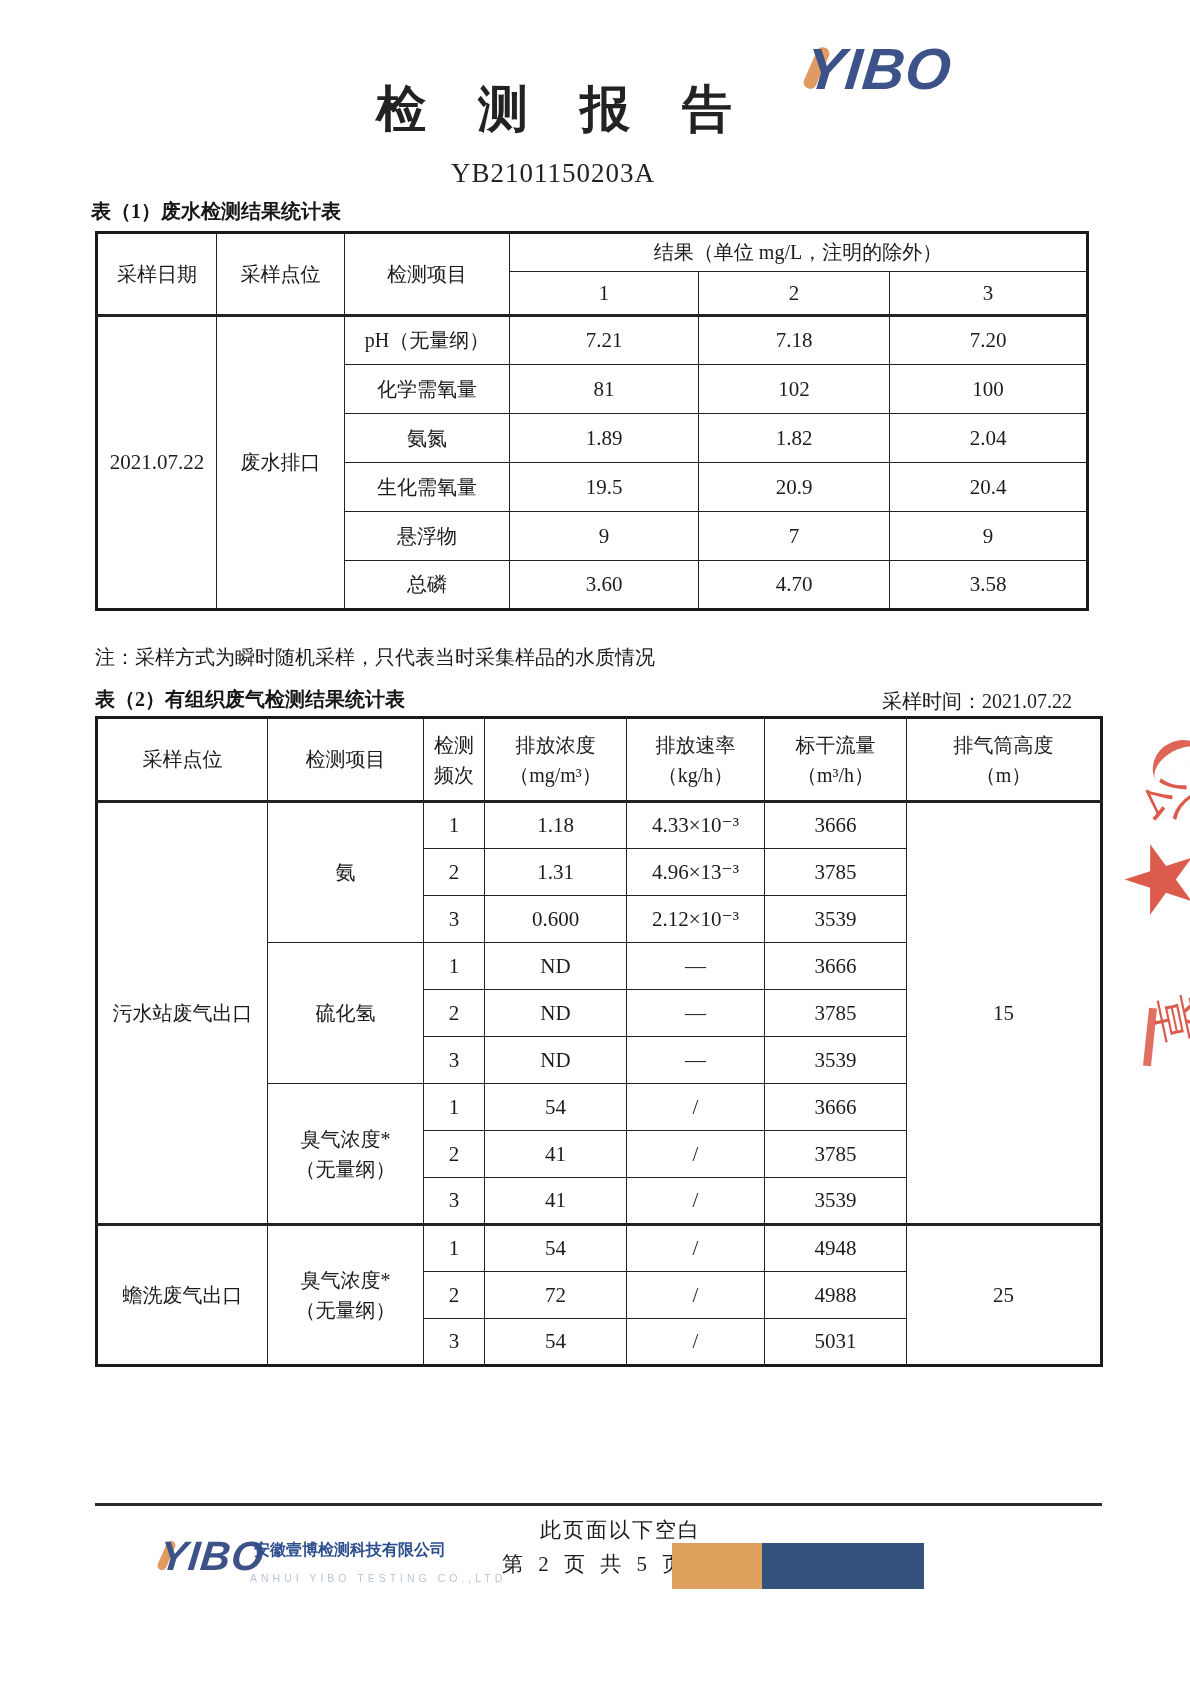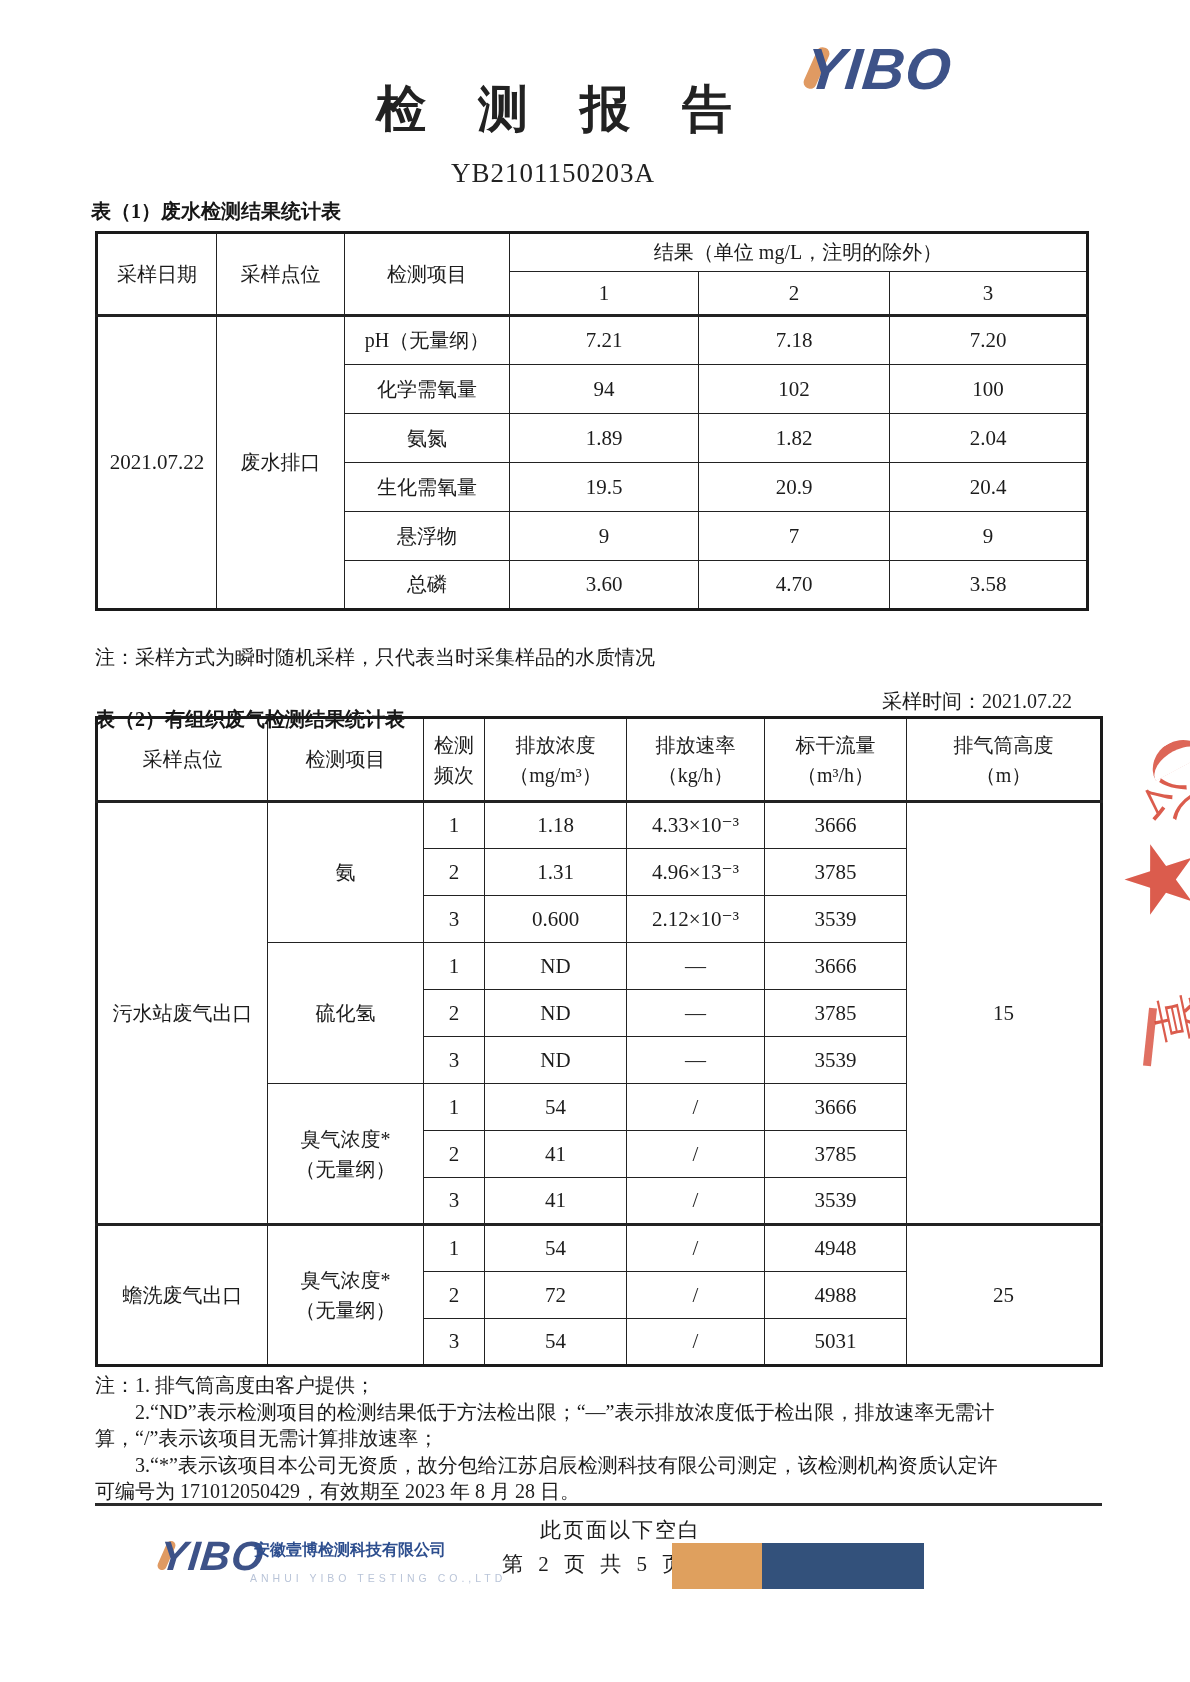--- a/index.html
+++ b/index.html
@@ -28,21 +28,21 @@
   }
   #logo-top .yibo-stroke{left:4px;top:6px;width:13px;height:44px;transform:rotate(24deg);}
   #report-no{
     left:373px;top:150px;width:360px;text-align:center;
     font-size:27px;letter-spacing:1px;color:#222;margin-top:8px;
   }
 
   
   .caption{font-size:20px;font-weight:700;color:#161616;}
   #t1-caption{left:91px;top:198px;}
-  #t2-caption{left:95px;top:686px;margin-top:20px;}
+  #t2-caption{left:95px;top:686px;}
   #t2-sample-time{left:882px;top:688px;font-size:20px;}
   #t1-note{left:95px;top:644px;font-size:20px;}
   #t2-notes{left:95px;top:1372px;width:1010px;font-size:20px;}
   #t2-notes .note-line{line-height:26.5px;}
 
   
   table.t{
     position:absolute;border-collapse:collapse;table-layout:fixed;
     border:3px solid #1a1a1a;
   }
@@ -128,21 +128,21 @@
       <tr style="height:49px">
         <td rowspan="6" class="num">2021.07.22</td>
         <td rowspan="6">废水排口</td>
         <td>pH（无量纲）</td>
         <td class="num">7.21</td>
         <td class="num">7.18</td>
         <td class="num">7.20</td>
       </tr>
       <tr style="height:49px">
         <td>化学需氧量</td>
-        <td class="num">94</td>
+        <td class="num">81</td>
         <td class="num">102</td>
         <td class="num">100</td>
       </tr>
       <tr style="height:49px">
         <td>氨氮</td>
         <td class="num">1.89</td>
         <td class="num">1.82</td>
         <td class="num">2.04</td>
       </tr>
       <tr style="height:49px">
@@ -274,27 +274,20 @@
       </tr>
       <tr style="height:47px">
         <td class="num">3</td>
         <td class="num">54</td>
         <td class="num">/</td>
         <td class="num">5031</td>
       </tr>
     </tbody>
   </table>
 
-  <div class="abs" id="t2-notes">
-    <div class="note-line">注：1. 排气筒高度由客户提供；</div>
-    <div class="note-line">　　2.“ND”表示检测项目的检测结果低于方法检出限；“—”表示排放浓度低于检出限，排放速率无需计</div>
-    <div class="note-line">算，“/”表示该项目无需计算排放速率；</div>
-    <div class="note-line">　　3.“*”表示该项目本公司无资质，故分包给江苏启辰检测科技有限公司测定，该检测机构资质认定许</div>
-    <div class="note-line">可编号为 171012050429，有效期至 2023 年 8 月 28 日。</div>
-  </div>
 
   <div class="abs" id="stamp-arc" style="border-top-color: rgb(213, 64, 46);"></div>
   <div class="abs stamp" id="stamp-char-top" style="color: rgb(213, 64, 46);">公</div>
   <div class="abs stamp" id="stamp-star" style="color: rgb(213, 64, 46);">★</div>
   <div class="abs stamp" id="stamp-char-bottom" style="color: rgb(213, 64, 46);">章</div>
   <div class="abs" id="stamp-bar" style="background: rgb(213, 64, 46);"></div>
 
   <div class="abs" id="footer-sep"></div>
   <div class="abs" id="footer-blank-note">此页面以下空白</div>
   <div class="abs" id="footer-page-info">第 2 页 共 5 页</div>

